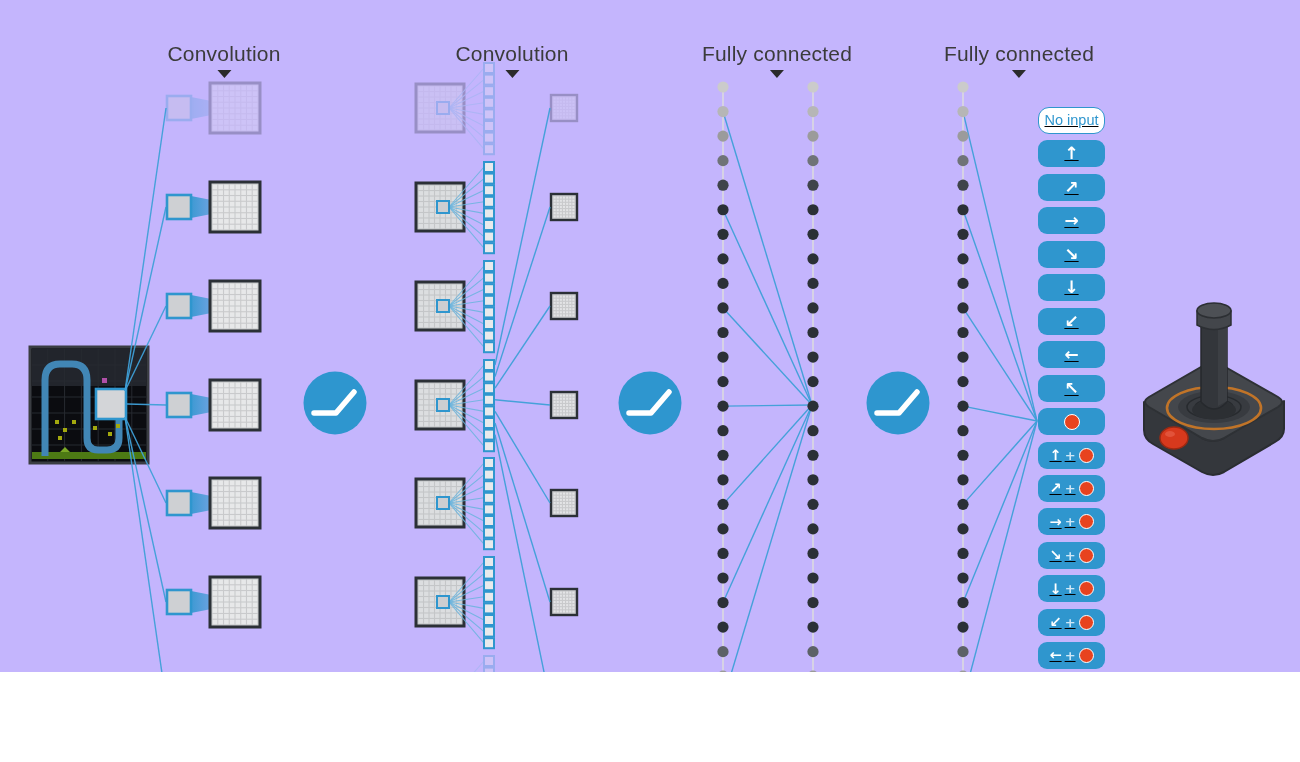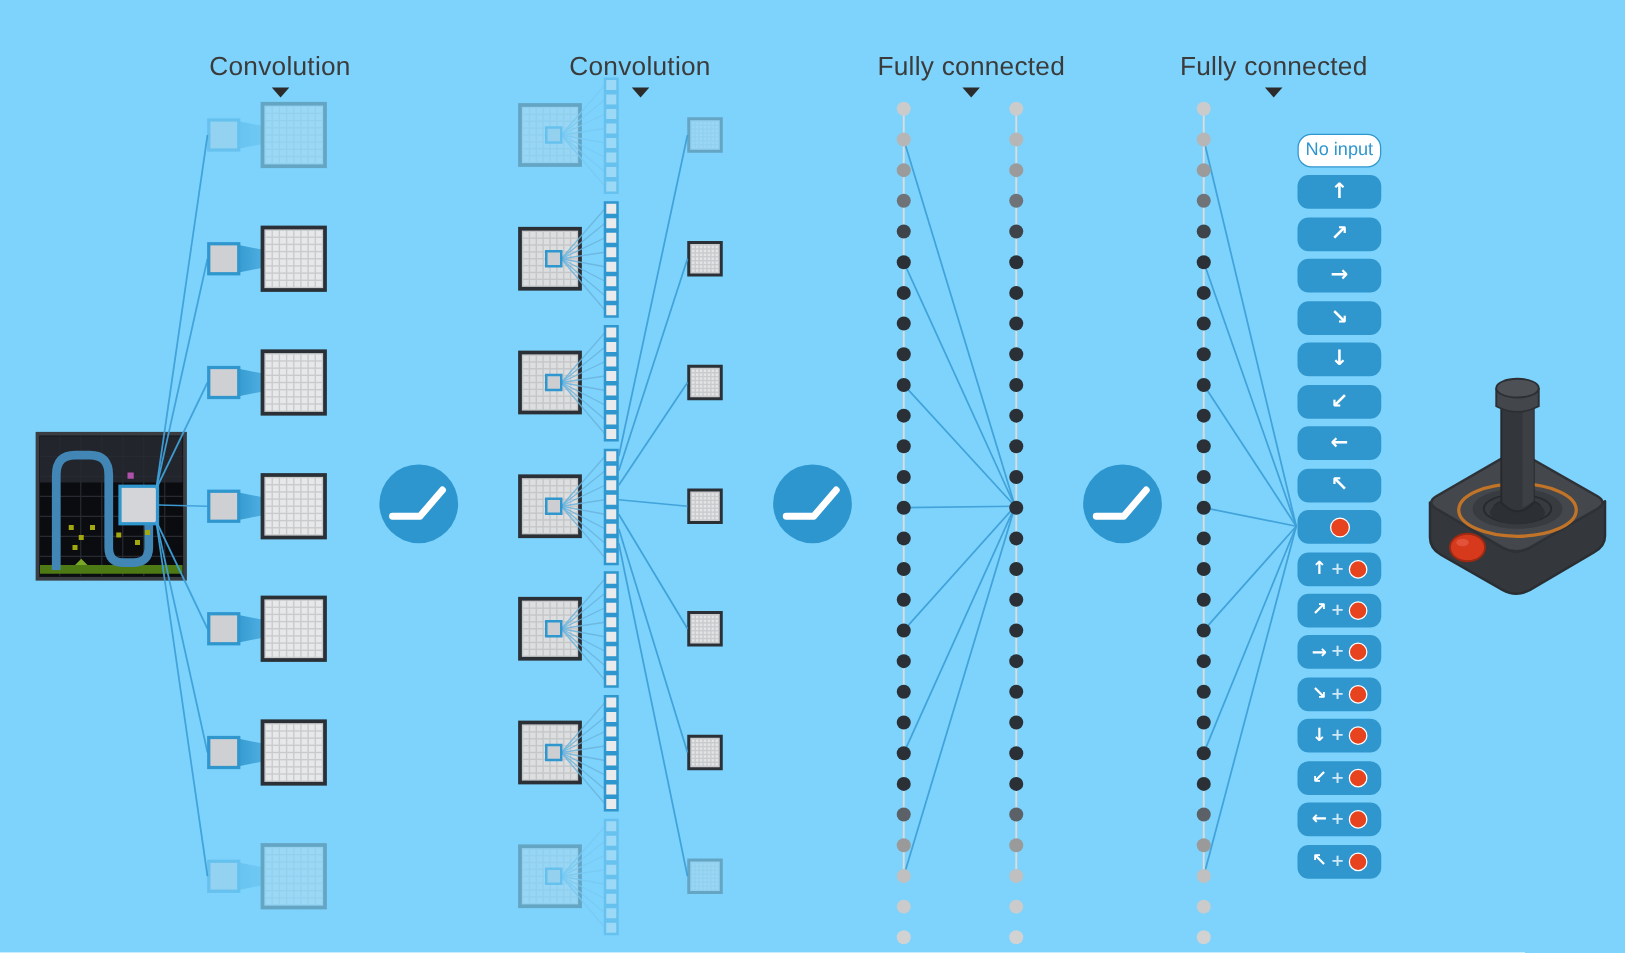--- a/index.html
+++ b/index.html
@@ -1,25 +1,25 @@
 <!DOCTYPE html>
 <html><head>
 <meta charset="utf-8">
 <style>
   html,body{margin:0;padding:0;background:#fff;}
-  #stage{position:relative;width:1300px;height:762px;background:#7dd3fc;overflow:hidden;
+  #stage{position:relative;width:1300px;height:672px;background:#c4b5fd;overflow:hidden;
          font-family:"Liberation Sans",sans-serif;}
   svg.fig{position:absolute;left:0;top:0;}
   .stage-label{position:absolute;top:42px;transform:translateX(-50%);text-align:center;
                color:#3b3b3b;font-size:21px;letter-spacing:.2px;white-space:nowrap;}
   .stage-label .tri{width:0;height:0;border-left:7px solid transparent;border-right:7px solid transparent;
                     border-top:8px solid #2b2b2b;margin:4px auto 0 auto;}
   
   .abtn{position:absolute;left:1038px;width:67px;height:27px;border-radius:9px;
-        display:flex;align-items:center;justify-content:center;box-sizing:border-box;gap:3px;}
+        display:flex;align-items:center;justify-content:center;box-sizing:border-box;gap:3px;text-decoration:underline;}
   .abtn.solid{background:#2F96CE;}
   .abtn.outline{background:#ffffff;border:1.6px solid #2F96CE;border-radius:11px;}
   .abtn .lbl{color:#2F96CE;font-size:14.5px;line-height:1;}
   .abtn .glyph{color:#ffffff;font-family:"DejaVu Sans",sans-serif;font-weight:700;font-size:17px;line-height:1;}
   .abtn.combo .glyph{font-size:14.5px;}
   .abtn .plus{color:#cfe8f7;font-family:"DejaVu Sans",sans-serif;font-size:13px;font-weight:700;line-height:1;}
   .abtn .fire-dot{width:16px;height:16px;border-radius:50%;background:#E8431F;border:1.8px solid #ffffff;box-sizing:border-box;}
   .abtn.combo .fire-dot{width:15px;height:15px;}
 </style>
 </head>

